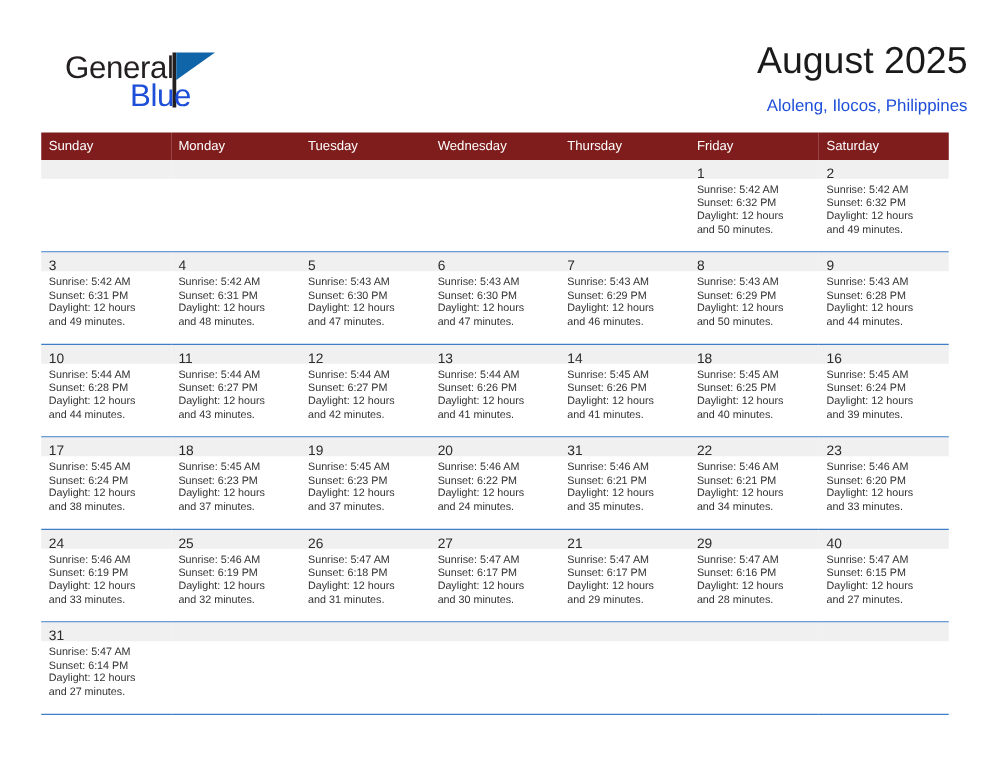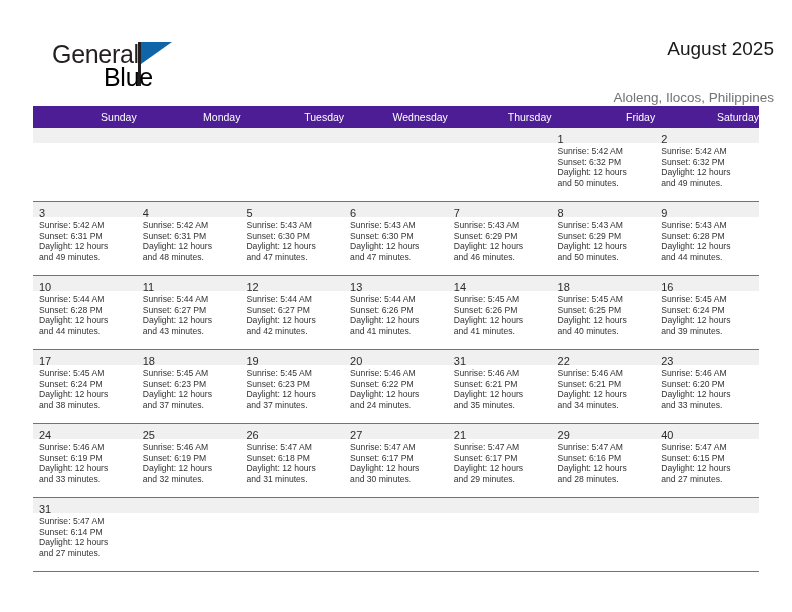--- a/index.html
+++ b/index.html
@@ -47,21 +47,21 @@
     color: #231f20;
     font-family: "Liberation Sans", sans-serif;
   }
   .brand-blue {
     position: absolute;
     left: 52px;
     top: 23px;
     font-size: 25px;
     line-height: 28px;
     letter-spacing: -0.3px;
-    color: #000000;
+    color: #1d4ed8;
     font-family: "Liberation Sans", sans-serif;
   }
   .brand-flag {
     position: absolute;
     left: 86px;
     top: 2px;
     width: 34px;
     height: 44px;
   }
   .brand-flag .stem {
@@ -82,49 +82,49 @@
     border-right: 31px solid transparent;
   }
 
   .title-block {
     position: absolute;
     right: 34px;
     top: 32px;
     text-align: right;
   }
   .cal-title {
-    font-size: 19px;
+    font-size: 30px;
     line-height: 34px;
     color: #1a1a1a;
     font-weight: normal;
     white-space: nowrap;
   }
   .cal-subtitle {
-    margin-top: 24px;
+    margin-top: 11px;
     font-size: 13.5px;
     line-height: 16px;
-    color: #737373;
+    color: #1d4ed8;
     white-space: nowrap;
   }
 
   
   .cal {
     position: absolute;
     left: 33px;
     top: 106px;
     width: 726px;
     border-collapse: collapse;
     table-layout: fixed;
   }
   .cal th {
-    background: #4c1d95;
+    background: #7f1d1d;
     color: #ffffff;
     font-size: 10.5px;
     font-weight: normal;
-    text-align: right;
+    text-align: left;
     padding: 5px 0 5px 6px;
     height: 20px;
     box-sizing: border-box;
     border: none;
   }
   .cal td {
     vertical-align: top;
     padding: 0;
     height: 73px;
     border-bottom: 1.2px solid #3f7dc4;

